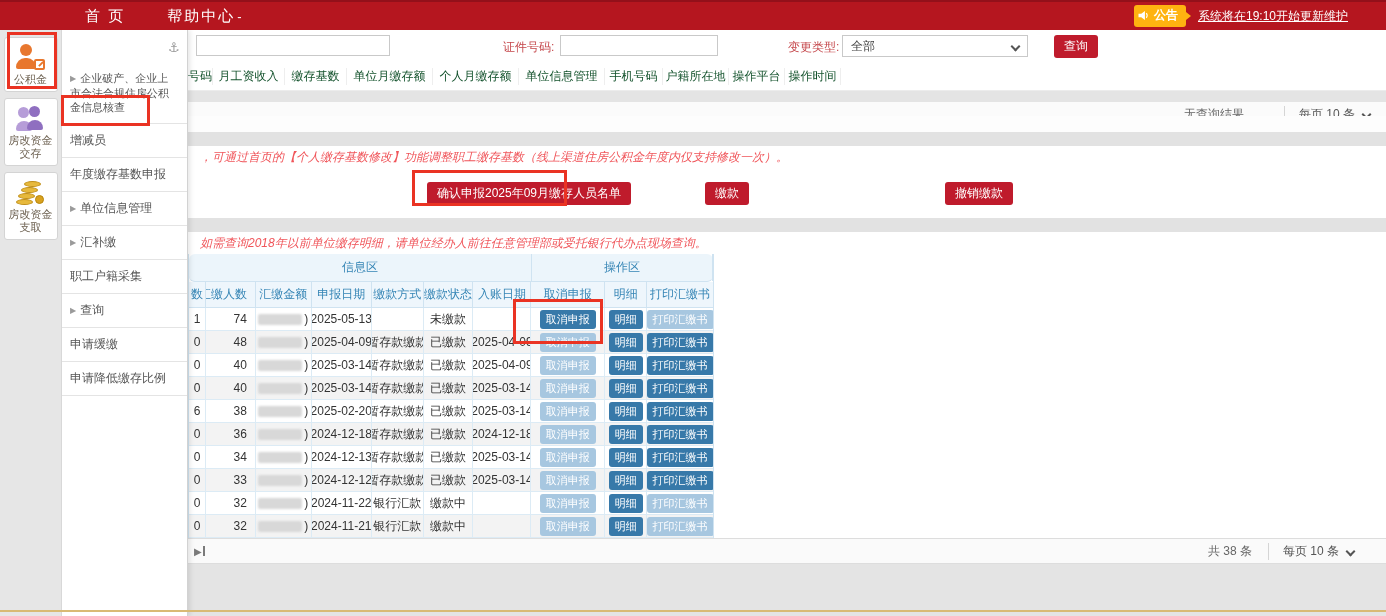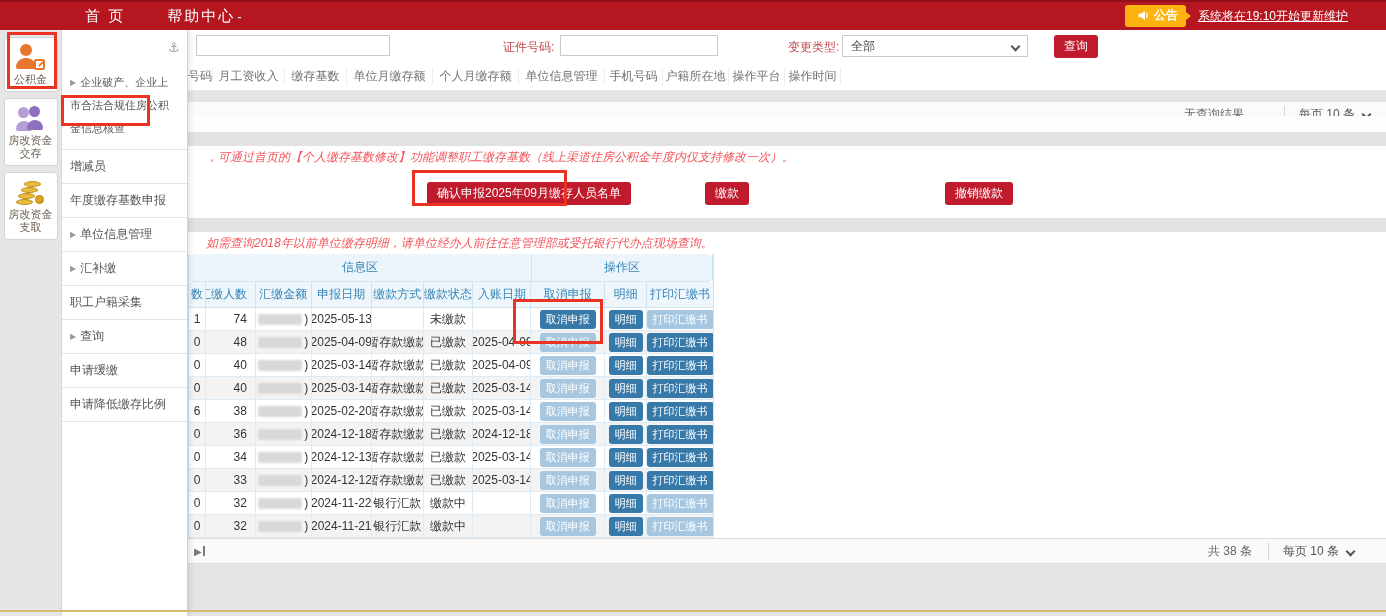--- a/index.html
+++ b/index.html
@@ -8,21 +8,21 @@
        font-family:"Liberation Sans","DejaVu Sans",sans-serif;font-size:12px;color:#333;}
 
   
   .topbar{position:absolute;left:0;top:0;width:1386px;height:30px;background:#b5161f;
           border-top:2px solid #93101a;display:flex;align-items:center;z-index:20;}
   .topbar .nav{display:flex;gap:42px;padding-left:85px;}
   .nav-item{color:#fff;font-size:15px;letter-spacing:2px;cursor:pointer;white-space:nowrap;}
   .nav-caret{color:#fff;font-size:13px;margin-left:2px;}
   .topbar-right{margin-left:auto;display:flex;align-items:center;gap:12px;padding-right:38px;}
   .badge{position:relative;background:#ffb310;color:#fff;font-size:12px;border-radius:3px;
-         padding:2px 8px 3px 13px;display:flex;align-items:center;gap:4px;font-weight:bold;}
+         padding:2px 8px 3px 4px;display:flex;align-items:center;gap:4px;font-weight:bold;}
   .badge::after{content:"";position:absolute;right:-5px;top:50%;margin-top:-4px;
          border-left:5px solid #ffb310;border-top:4px solid transparent;border-bottom:4px solid transparent;}
   .spk{display:inline-block;width:12px;height:11px;}
   .sys-link{color:#fff;text-decoration:underline;font-size:12px;}
 
   
   .iconbar{position:absolute;left:0;top:30px;width:62px;bottom:0;background:#e6e6e6;z-index:15;
            border-right:1px solid #d8d8d8;padding-top:4px;}
   .icard{width:54px;margin:3px auto 6px auto;background:#fff;border:1px solid #d4d4d4;border-radius:3px;
          padding:6px 2px 5px 2px;text-align:center;cursor:pointer;}
@@ -49,49 +49,49 @@
   .ic-coins .c2{left:5px;top:8px;}
   .ic-coins .c3{left:2px;top:14px;}
   .ic-coins .c4{left:0px;top:20px;}
   .ic-coins .dot{position:absolute;right:2px;bottom:1px;width:9px;height:9px;border-radius:50%;background:#d9a21f;border:1px solid #b8860b;}
 
   
   .submenu{position:absolute;left:62px;top:30px;width:126px;bottom:0;background:#fff;z-index:14;
            border-right:1px solid #d2d2d2;box-shadow:2px 0 5px rgba(0,0,0,0.10);padding-top:6px;}
   .anchor{position:absolute;left:106px;top:10px;color:#9a9a9a;font-size:13px;}
   .mi{padding:9px 8px 9px 8px;color:#555;border-bottom:1px solid #e4e4e4;cursor:pointer;line-height:15px;}
-  .mi:first-of-type{margin-top:26px;font-size:11px;line-height:23px;}
+  .mi:first-of-type{margin-top:26px;font-size:11px;line-height:14px;}
   .mi .arr{color:#9a9a9a;font-size:8px;margin-right:4px;vertical-align:1px;}
 
   
   .main{position:absolute;left:188px;top:30px;right:0;bottom:0;}
   .band{position:absolute;left:0;right:0;}
   .filterbar{top:0;height:32px;background:#fff;}
   .f-input{position:absolute;height:21px;border:1px solid #c9c9c9;background:#fff;font-size:12px;padding:0 4px;}
   .f-lab{position:absolute;top:9px;color:#c5484c;font-size:12px;white-space:nowrap;}
   .f-sel{position:absolute;height:22px;border:1px solid #c9c9c9;background:#fff;font-size:12px;
          display:flex;align-items:center;padding:0 8px;color:#444;cursor:pointer;}
   .f-sel .chev{margin-left:auto;}
   .chev{display:inline-block;width:7px;height:7px;border-right:2px solid #555;border-bottom:2px solid #555;
         transform:rotate(45deg);}
   .btn-red{background:#bf1b2c;color:#fff;border:none;border-radius:3px;font-size:12px;
            padding:3px 10px;cursor:pointer;white-space:nowrap;}
 
   .thead1{top:32px;height:29px;background:#fff;display:flex;align-items:center;border-bottom:1px solid #ececec;}
-  .thead1 .hc{color:#737373;text-align:center;border-right:1px solid #eee;white-space:nowrap;overflow:hidden;}
+  .thead1 .hc{color:#14532d;text-align:center;border-right:1px solid #eee;white-space:nowrap;overflow:hidden;}
   .h0{width:25px;}.h1{width:72px;}.h2{width:62px;}.h3{width:86px;}.h4{width:86px;}
   .h5{width:86px;}.h6{width:58px;}.h7{width:66px;}.h8{width:56px;}.h9{width:56px;border-right:none;}
 
   .tfoot1{top:72px;height:25px;background:#fbfbfb;border-bottom:1px solid #ddd;
           display:flex;align-items:center;justify-content:flex-end;padding-right:16px;color:#666;gap:24px;}
   .pagesize{border-left:1px solid #d5d5d5;margin-left:16px;padding-left:14px;display:flex;align-items:center;gap:8px;color:#555;}
 
   .band-w1{top:86px;height:16px;background:#fdfdfd;}
   .gray1{top:102px;height:14px;background:#e2e2e2;}
-  .note{background:#fff;color:#f0555a;font-style:italic;display:flex;align-items:center;padding-left:18px;white-space:nowrap;overflow:hidden;}
+  .note{background:#fff;color:#f0555a;font-style:italic;display:flex;align-items:center;padding-left:12px;white-space:nowrap;overflow:hidden;}
   .note1{top:116px;height:22px;}
   .actions{top:138px;height:50px;background:#fff;}
   .actions .btn-red{position:absolute;top:14px;}
   .gray2{top:188px;height:14px;background:#e2e2e2;}
   .note2{top:202px;height:22px;}
 
   .tableband{top:224px;height:310px;background:#fff;}
   .t2{position:absolute;left:0;top:0;width:526px;border:1px solid #cfe3f1;border-top:none;}
   .t2 .grow{display:flex;height:28px;background:#ecf5fb;border-bottom:1px solid #cfe3f1;border-radius:6px;}
   .t2 .gcell{display:flex;align-items:center;justify-content:center;color:#3585b5;border-right:1px solid #cfe3f1;}

